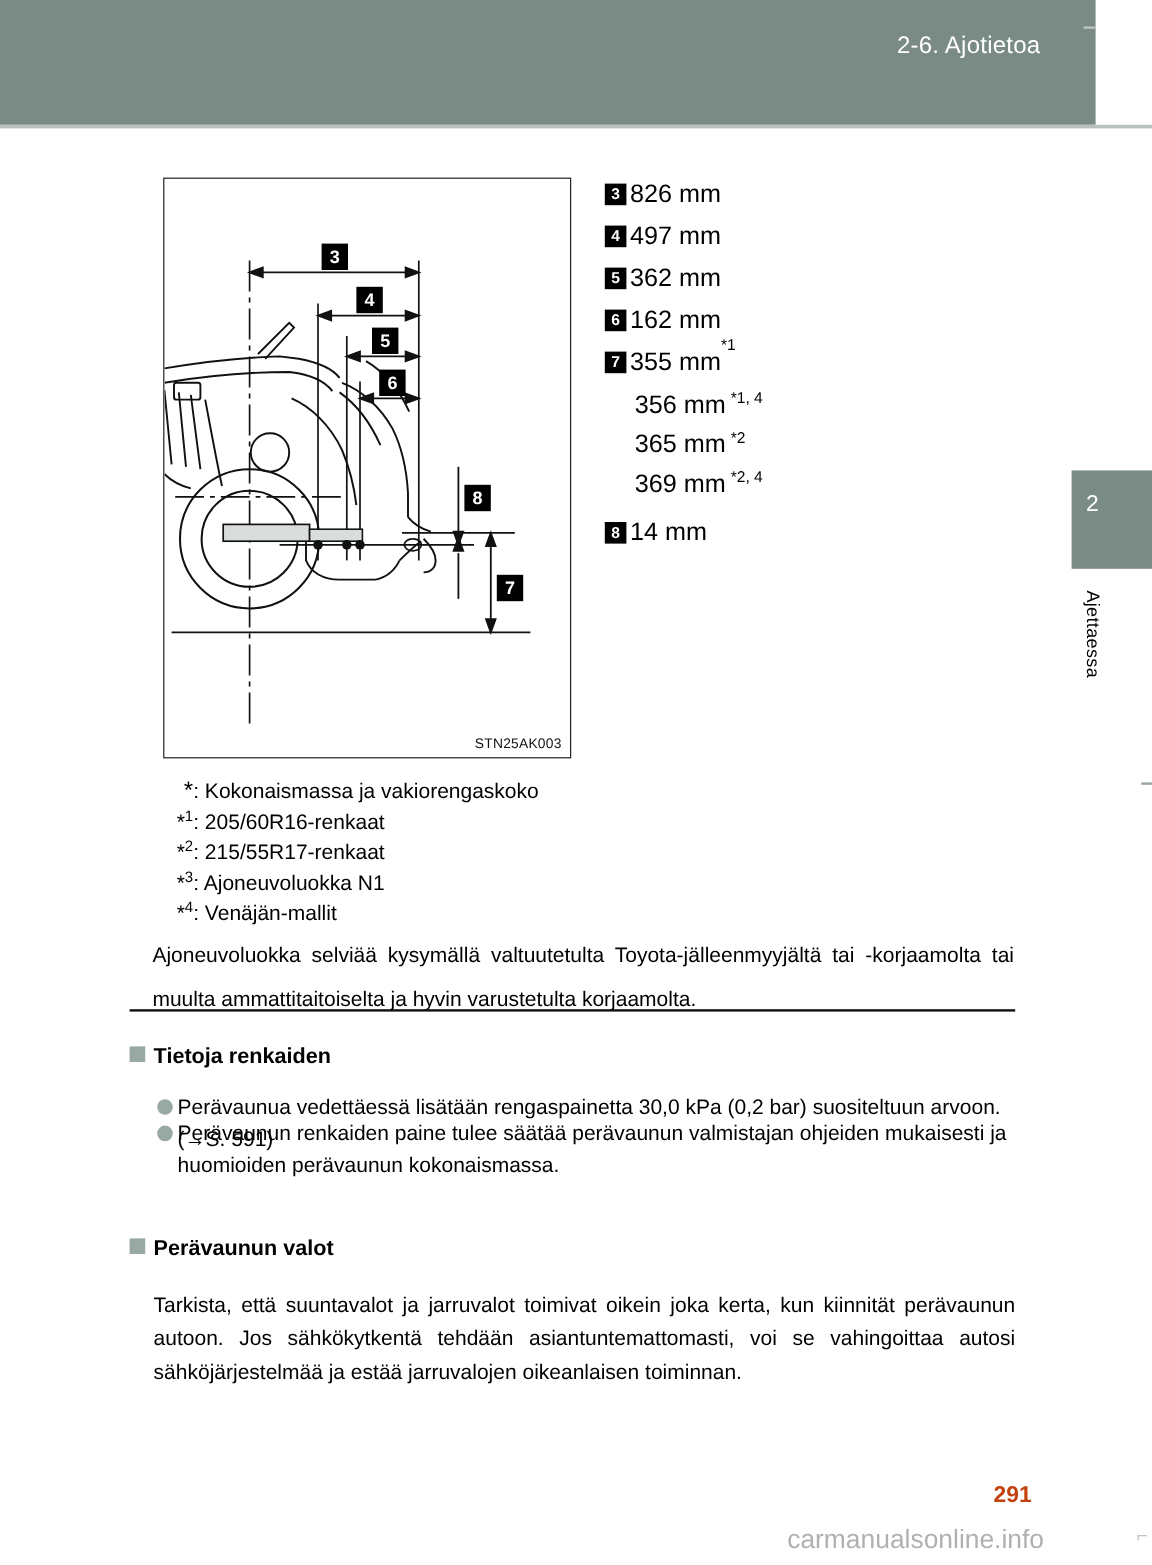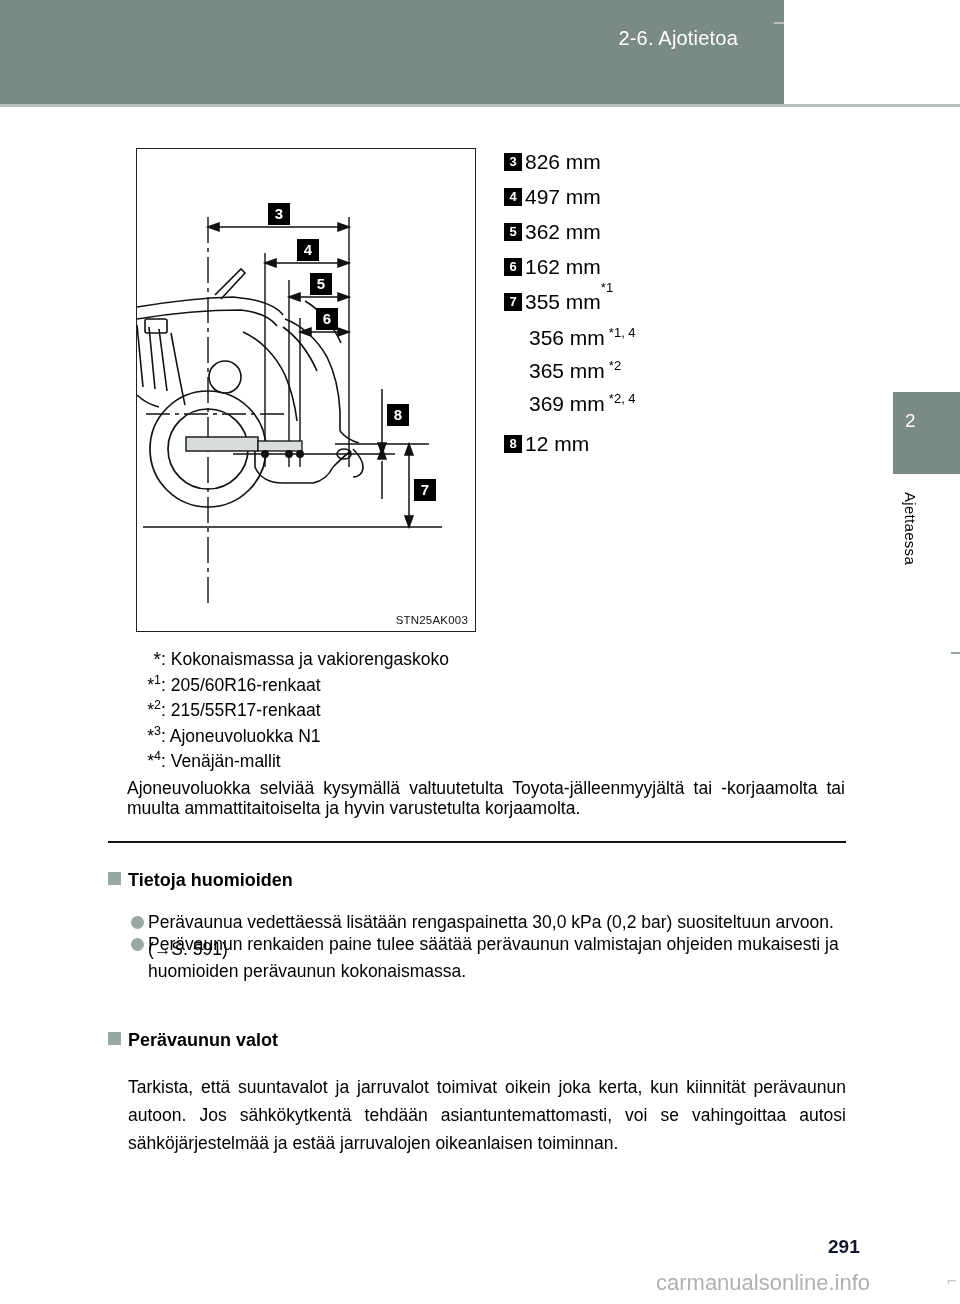--- a/index.html
+++ b/index.html
@@ -14,21 +14,21 @@
     color: #000000;
     position: relative;
     overflow: hidden;
   }
 
   
   #header-band {
     position: absolute;
     left: 0;
     top: 0;
-    width: 784px;
+    width: 913px;
     height: 104px;
     background: #7a8a85;
   }
   #header-title {
     position: absolute;
     right: 46px;
     top: 27px;
     color: #ffffff;
     font-size: 20px;
     letter-spacing: 0.2px;
@@ -179,21 +179,21 @@
     font-size: 20px;
     vertical-align: top;
   }
 
   #footnote-paragraph {
     position: absolute;
     left: 127px;
     top: 778px;
     width: 718px;
     font-size: 17.5px;
-    line-height: 20px;
+    line-height: 36px;
     text-align: justify;
   }
 
   
   #section-divider {
     position: absolute;
     left: 108px;
     top: 841px;
     width: 738px;
     height: 2px;
@@ -244,21 +244,21 @@
     text-align: justify;
   }
 
   
   #page-number {
     position: absolute;
     left: 828px;
     top: 1236px;
     font-size: 19px;
     font-weight: bold;
-    color: #0f172a;
+    color: #c2410c;
   }
   #footer-rule {
     position: absolute;
     left: 0px;
     top: 1268px;
     width: 960px;
     height: 0px;
   }
   #watermark {
     position: absolute;
@@ -423,21 +423,21 @@
     <span>365 mm</span><span class="measure-sup">*2</span>
   </div>
 
   <div class="measure-sub-row">
     <span>369 mm</span><span class="measure-sup">*2, 4</span>
   </div>
 
 
   <div class="measure-row" style="margin-top:8px;">
     <span class="badge">8</span>
-    <span class="measure-text">12 mm</span>
+    <span class="measure-text">14 mm</span>
   </div>
 
 </div>
 
 <div id="footnotes">
   <div class="fn-row">
     <span class="fn-star plain">*</span><span>: Kokonaismassa ja vakiorengaskoko</span>
   </div>
   <div class="fn-row">
     <span class="fn-star"><span>*</span><span class="sup">1</span></span><span>: 205/60R16-renkaat</span>
@@ -451,21 +451,21 @@
   <div class="fn-row">
     <span class="fn-star"><span>*</span><span class="sup">4</span></span><span>: Venäjän-mallit</span>
   </div>
 </div>
 
 <div id="footnote-paragraph">Ajoneuvoluokka selviää kysymällä valtuutetulta Toyota-jälleenmyyjältä tai -korjaamolta tai muulta ammattitaitoiselta ja hyvin varustetulta korjaamolta.</div>
 
 <div id="section-divider"></div>
 
 <div class="section-heading" style="left:108px; top:870px;">
-  <span class="sq-bullet"></span><span>Tietoja huomioiden</span>
+  <span class="sq-bullet"></span><span>Tietoja renkaiden</span>
 </div>
 
 <div class="bullet-item" style="left:131px; top:909px;">
   <span class="rd-bullet"></span>
   <span class="bullet-body">Perävaunua vedettäessä lisätään rengaspainetta 30,0 kPa (0,2 bar) suositeltuun arvoon. (→S. 591)</span>
 </div>
 
 <div class="bullet-item" style="left:131px; top:931px;">
   <span class="rd-bullet"></span>
   <span class="bullet-body">Perävaunun renkaiden paine tulee säätää perävaunun valmistajan ohjeiden mukaisesti ja huomioiden perävaunun kokonaismassa.</span>

